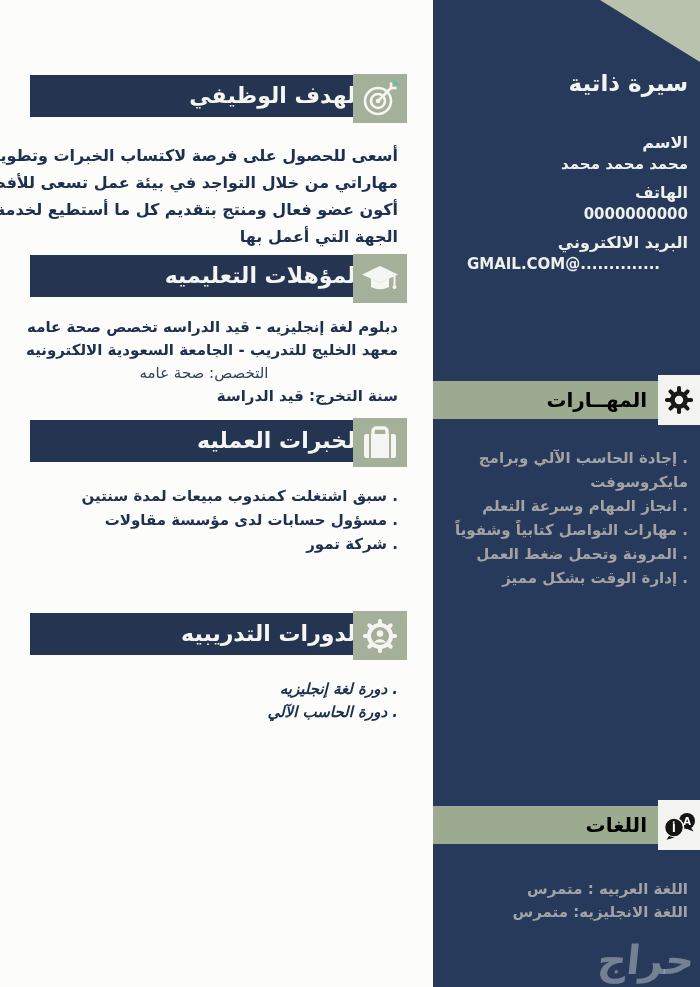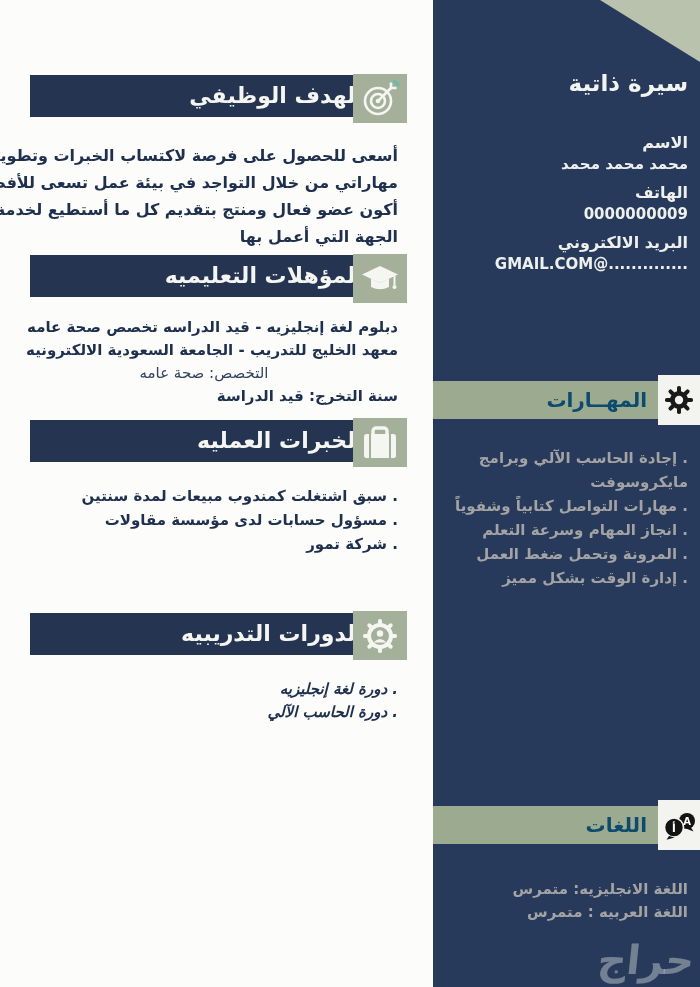--- a/index.html
+++ b/index.html
@@ -7,26 +7,26 @@
   .page{position:relative;width:700px;height:987px;background:#fcfcfa;overflow:hidden;direction:rtl;margin:0 auto;}
 
   
   .sidebar{position:absolute;left:433px;top:0;width:267px;height:987px;background:#273a5b;}
   .corner-tri{position:absolute;left:167px;top:0;width:100px;height:62px;background:#b8c2ac;
               clip-path:polygon(0 0,100% 0,100% 100%);}
   .cv-title{position:absolute;top:70px;right:12px;font-size:23px;font-weight:bold;color:#f2f4f0;}
   .info{position:absolute;top:133px;right:12px;left:6px;text-align:right;color:#eef0ec;}
   .info .label{font-size:16px;font-weight:bold;margin-bottom:3px;}
   .info .value{font-size:15px;font-weight:bold;margin-bottom:10px;}
-  .info .value.ltr{direction:ltr;unicode-bidi:bidi-override;text-align:right;}
+  .info .value.ltr{direction:ltr;unicode-bidi:bidi-override;text-align:center;}
 
   .side-header{position:absolute;left:0;right:0;height:50px;}
   .side-header .shbar{position:absolute;left:0;right:42px;top:6px;bottom:6px;background:#9cab8f;}
   .side-header .shbar span{display:block;line-height:38px;padding-right:11px;font-size:20px;
-                           font-weight:bold;color:#0c4a6e;text-align:right;}
+                           font-weight:bold;color:#000000;text-align:right;}
   .side-header .shbox{position:absolute;right:0;top:0;width:42px;height:50px;background:#f3f4ef;
                       display:flex;align-items:center;justify-content:center;}
   .skills-header{top:375px;}
   .langs-header{top:800px;}
 
   .side-list{position:absolute;right:12px;left:13px;color:#a3a3a3;font-size:15px;font-weight:bold;
              text-align:right;line-height:24px;}
   .skills-list{top:446px;}
   .langs-list{top:878px;line-height:23px;}
 
@@ -139,21 +139,21 @@
 
   <div class="sidebar">
     <div class="corner-tri"></div>
 
     <div class="cv-title">سيرة ذاتية</div>
 
     <div class="info">
       <div class="label">الاسم</div>
       <div class="value">محمد محمد محمد</div>
       <div class="label">الهاتف</div>
-      <div class="value">0000000009</div>
+      <div class="value">0000000000</div>
       <div class="label">البريد الالكتروني</div>
       <div class="value ltr">GMAIL.COM@..............</div>
     </div>
 
     <div class="side-header skills-header">
       <div class="shbar">
         <span>المهــارات</span>
       </div>
       <div class="shbox">
         <svg width="30" height="30" viewBox="0 0 30 30">
@@ -168,22 +168,22 @@
             <rect x="13" y="1" width="4" height="7" rx="1.8" transform="rotate(315 15 15)"></rect>
             <circle cx="15" cy="15" r="9"></circle>
           </g>
           <circle cx="15" cy="15" r="4.2" fill="#f3f4ef"></circle>
         </svg>
       </div>
     </div>
 
     <div class="side-list skills-list">
       <div>. إجادة الحاسب الآلي وبرامج مايكروسوفت</div>
+      <div>. انجاز المهام وسرعة التعلم</div>
       <div>. مهارات التواصل كتابياً وشفوياً</div>
-      <div>. انجاز المهام وسرعة التعلم</div>
       <div>. المرونة وتحمل ضغط العمل</div>
       <div>. إدارة الوقت بشكل مميز</div>
     </div>
 
     <div class="side-header langs-header">
       <div class="shbar">
         <span>اللغات</span>
       </div>
       <div class="shbox">
         <svg width="34" height="30" viewBox="0 0 34 30">
@@ -191,20 +191,20 @@
           <path d="M29 17.5 L31.5 21.5 L24 18.6 Z" fill="#141414"></path>
           <text x="25" y="14.8" font-size="10" fill="#ffffff" text-anchor="middle" font-weight="bold" font-family="DejaVu Sans, sans-serif">A</text>
           <circle cx="12" cy="17.5" r="9.5" fill="#141414" stroke="#f3f4ef" stroke-width="1.6"></circle>
           <path d="M7 26 L4.5 29.8 L12.5 27.5 Z" fill="#141414"></path>
           <text x="12" y="21.5" font-size="11" fill="#ffffff" text-anchor="middle" font-weight="bold" font-family="DejaVu Sans, sans-serif">أ</text>
         </svg>
       </div>
     </div>
 
     <div class="side-list langs-list">
+      <div>اللغة العربيه : متمرس</div>
       <div>اللغة الانجليزيه: متمرس</div>
-      <div>اللغة العربيه : متمرس</div>
     </div>
 
     <div class="watermark">حراج</div>
   </div>
 
 </div>
 
 </body></html>

